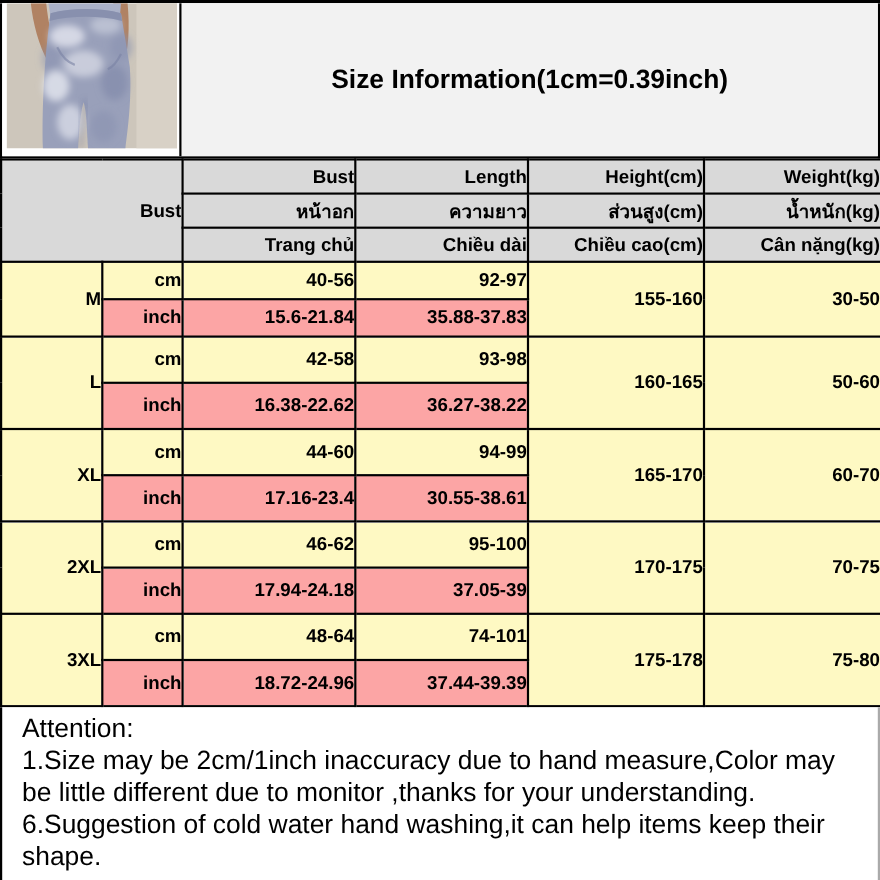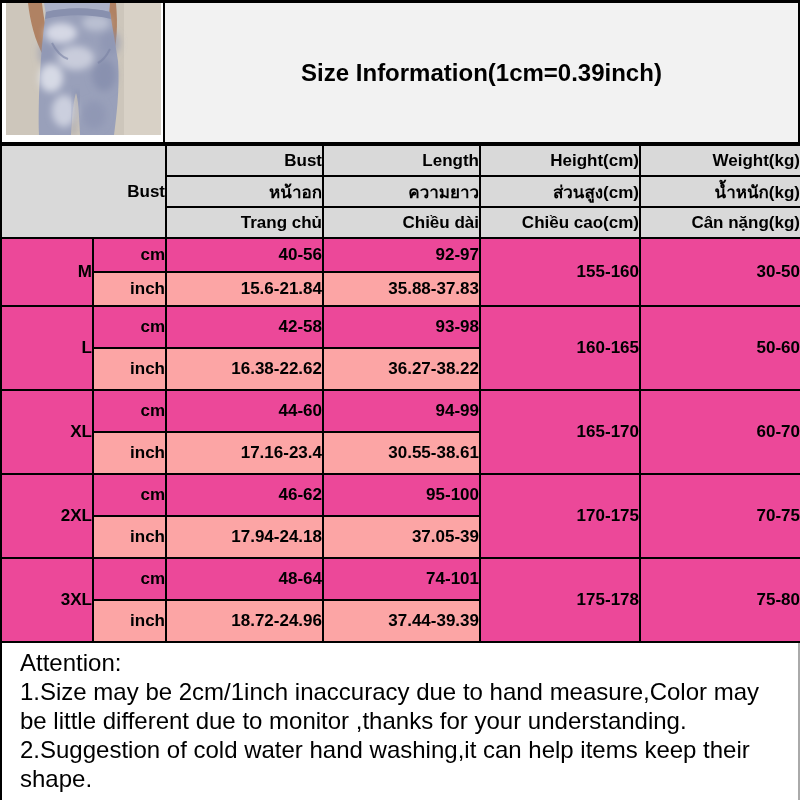--- a/index.html
+++ b/index.html
@@ -14,21 +14,21 @@
   .title-cell .t-line{font-weight:bold;font-size:24px;line-height:33px;white-space:nowrap;}
 
   
   table.size-table{width:800px;border-collapse:collapse;table-layout:fixed;}
   table.size-table td{border:2px solid #000;text-align:right;vertical-align:middle;font-weight:bold;font-size:17px;padding:0;overflow:hidden;}
   tr.hdr{height:31px;}
   tr.hdr td{background:#d9d9d9;}
   td.size-header{font-size:20px;}
   tr.sub-m{height:34px;}
   tr.sub{height:42px;}
-  tr.cm-row td{background:#ec4899;}
+  tr.cm-row td{background:#fef9c3;}
   tr.inch-row td{background:#fca5a5;}
   td.merged{background:#f1f1f1;}
   td.size-col{background:#dcdcdc;font-size:19px;}
 
   
   .attention{box-sizing:border-box;height:197px;border-left:2px solid #000;border-right:2px solid #aaa;background:#fff;padding:5px 8px 0 18px;font-size:24px;line-height:29px;}
 </style>
 </head>
 <body>
 
@@ -168,16 +168,16 @@
         <td>inch</td>
         <td>18.72-24.96</td>
         <td>37.44-39.39</td>
       </tr>
     </tbody>
   </table>
 
   <div class="attention">
     <div>Attention:</div>
     <div>1.Size may be 2cm/1inch inaccuracy due to hand measure,Color may be little different due to monitor ,thanks for your understanding.</div>
-    <div>2.Suggestion of cold water hand washing,it can help items keep their shape.</div>
+    <div>6.Suggestion of cold water hand washing,it can help items keep their shape.</div>
   </div>
 
 </div>
 
 </body></html>

